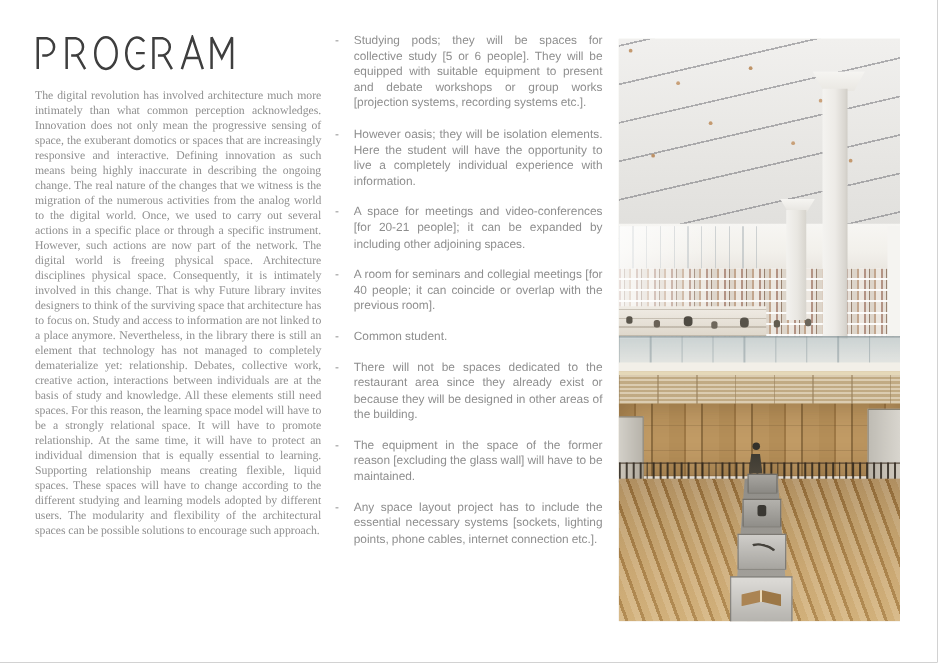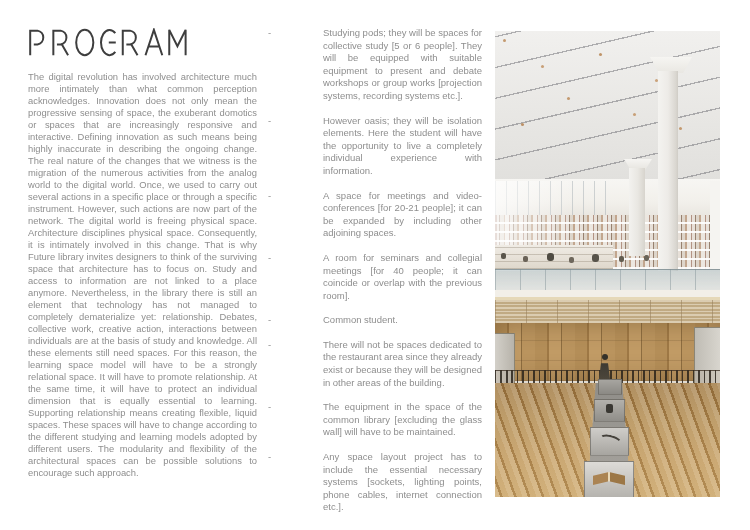--- a/index.html
+++ b/index.html
@@ -4,27 +4,27 @@
 <style>
   html,body{margin:0;padding:0;}
   body{font-family:"Liberation Sans","DejaVu Sans",sans-serif;background:#888;}
   #page{position:relative;width:750px;height:530px;background:#ffffff;overflow:hidden;margin:0 auto;}
 
   
   #col1{position:absolute;left:28px;top:28px;width:229px;}
   #title{height:30px;margin-bottom:13px;color:#3e3e3e;}
   #title svg{display:block;}
   #intro{font-size:9.4px;line-height:12px;color:#8e8e8e;text-align:justify;
-         hyphens:auto;-webkit-hyphens:auto;word-spacing:-0.2px;}
+         hyphens:auto;-webkit-hyphens:auto;word-spacing:-0.2px;font-family:Liberation Serif, serif;}
 
   
   #col2{position:absolute;left:268px;top:27px;width:214px;color:#8e8e8e;}
   .bullet{display:flex;margin-bottom:12px;font-size:9.5px;line-height:12.6px;}
   .bullet .dash{flex:0 0 15px;}
-  .bullet .btext{flex:1;text-align:justify;hyphens:auto;-webkit-hyphens:auto;word-spacing:-0.2px;margin-left:40px;}
+  .bullet .btext{flex:1;text-align:justify;hyphens:auto;-webkit-hyphens:auto;word-spacing:-0.2px;}
 
   
   #photo{position:absolute;left:495px;top:31px;width:225px;height:466px;overflow:hidden;background:#ece9e4;}
   #photo .ly{position:absolute;}
   .ph-ceiling{left:0;top:0;width:100%;height:170px;
     background:
       repeating-linear-gradient(-13deg, rgba(108,108,114,.5) 0px, rgba(108,108,114,.5) 1.3px, rgba(0,0,0,0) 1.3px, rgba(0,0,0,0) 30px),
       linear-gradient(180deg,#f1f0ee 0%,#e7e6e3 55%,#dfdedb 100%);}
   .ph-lights{left:8px;top:8px;width:3px;height:3px;border-radius:50%;background:#c49a70;
     box-shadow:38px 26px 0 #c8a078,96px 14px 0 #bf9468,152px 40px 0 #cba37c,
@@ -144,21 +144,21 @@
       <div class="bullet">
         <span class="dash">-</span>
         <div class="btext">Common student.</div>
       </div>
       <div class="bullet">
         <span class="dash">-</span>
         <div class="btext">There will not be spaces dedicated to the restaurant area since they already exist or because they will be designed in other areas of the building.</div>
       </div>
       <div class="bullet">
         <span class="dash">-</span>
-        <div class="btext">The equipment in the space of the common library [excluding the glass wall] will have to be maintained.</div>
+        <div class="btext">The equipment in the space of the former reason [excluding the glass wall] will have to be maintained.</div>
       </div>
       <div class="bullet">
         <span class="dash">-</span>
         <div class="btext">Any space layout project has to include the essential necessary systems [sockets, lighting points, phone cables, internet connection etc.].</div>
       </div>
     </div>
 
   <div id="photo">
     <div class="ly ph-ceiling"></div>
     <div class="ly ph-lights"></div>

